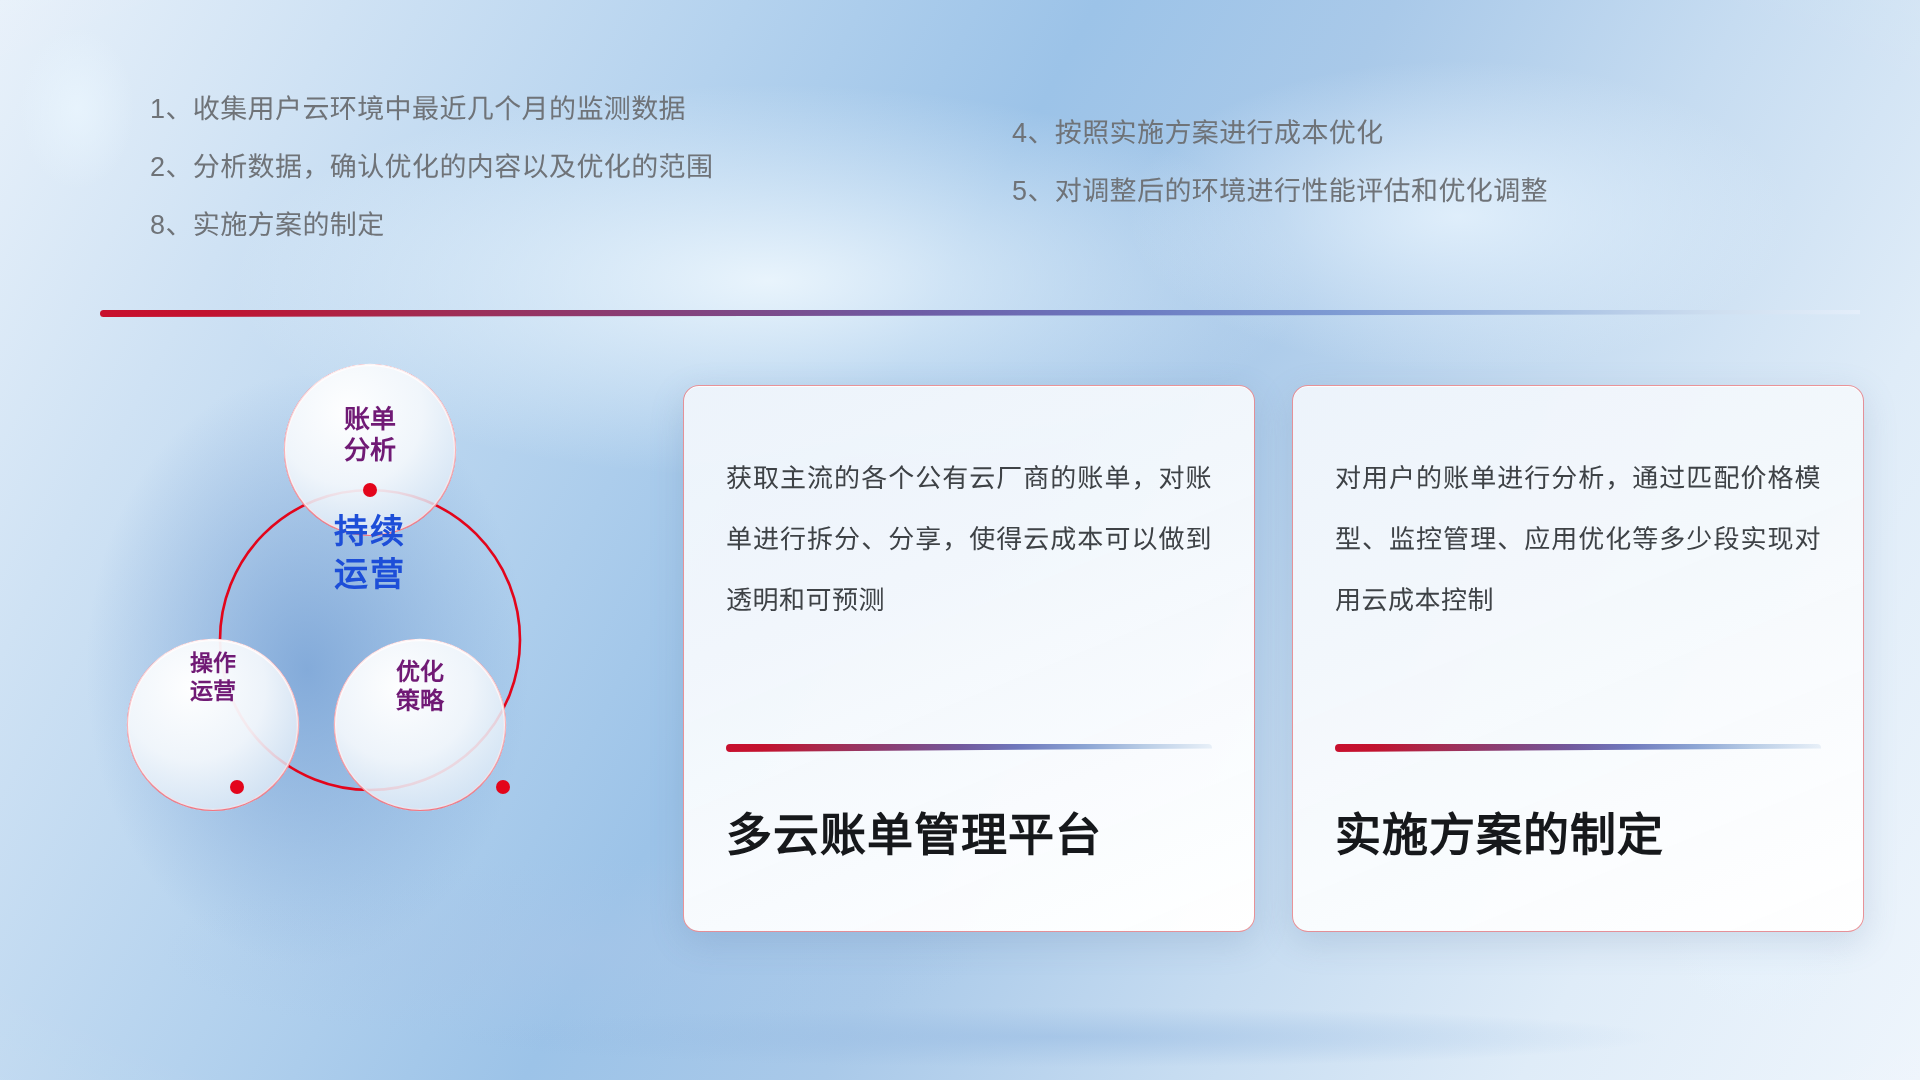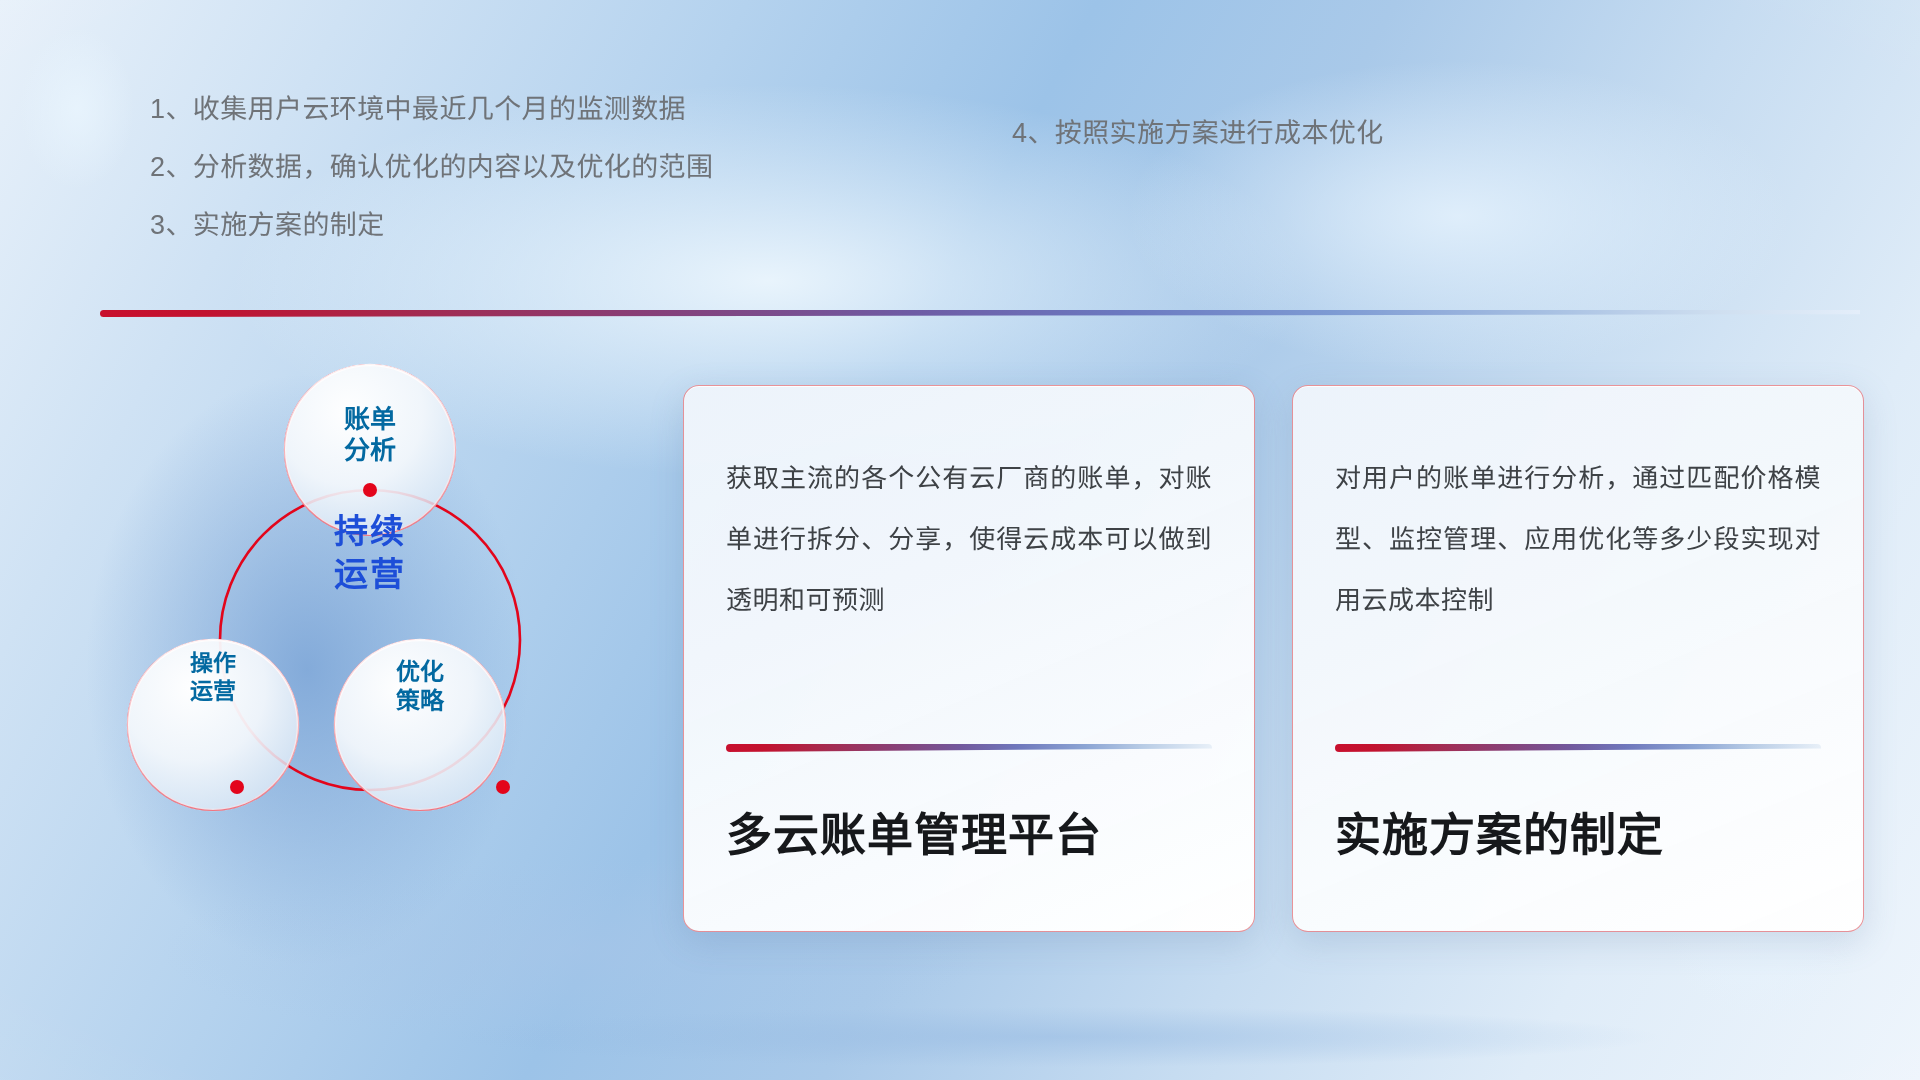--- a/index.html
+++ b/index.html
@@ -69,21 +69,21 @@
       #cfdff0 92%, #e4eefa 100%);
     border-radius:4px 0 0 4px;
     clip-path:polygon(0 0, 100% 0, 100% 60%, 0 100%);
   }
 
   
   #venn{position:absolute;left:95px;top:350px;width:520px;height:560px;z-index:5;}
   #venn svg{position:absolute;left:0;top:0;}
   .venn-label{
     position:absolute;text-align:center;line-height:1.2;
-    font-weight:bold;color:#0369a1;
+    font-weight:bold;color:#701a75;
     font-family:"Liberation Sans","DejaVu Sans",sans-serif;
   }
   #venn-label-top{left:195px;top:54px;width:160px;font-size:26px;}
   #venn-label-bl{left:43px;top:300px;width:150px;font-size:23px;}
   #venn-label-br{left:250px;top:308px;width:150px;font-size:24px;}
   #venn-label-center{
     left:165px;top:160px;width:220px;font-size:34px;color:#1d4ed8;
     font-weight:bold;letter-spacing:2px;line-height:1.25;
   }
 
@@ -134,25 +134,26 @@
   <div class="bg-layer bg-blob-e"></div>
   <div class="bg-layer bg-blob-d"></div>
   <div class="bg-layer bg-vig"></div>
 </div>
 
 <div id="top-lists">
 
   <div class="list-col" id="list-left">
     <div class="list-item">1、收集用户云环境中最近几个月的监测数据</div>
     <div class="list-item">2、分析数据，确认优化的内容以及优化的范围</div>
-    <div class="list-item">3、实施方案的制定</div>
+    <div class="list-item">8、实施方案的制定</div>
   </div>
 
   <div class="list-col" id="list-right">
     <div class="list-item">4、按照实施方案进行成本优化</div>
+    <div class="list-item">5、对调整后的环境进行性能评估和优化调整</div>
   </div>
 
 </div>
 
 <div id="top-divider"></div>
 
 <div id="venn">
   <svg width="520" height="560" viewBox="0 0 520 560" xmlns="http://www.w3.org/2000/svg" aria-hidden="true">
     <defs>
       <radialGradient id="bubbleGrad" cx="38%" cy="28%" r="78%">

